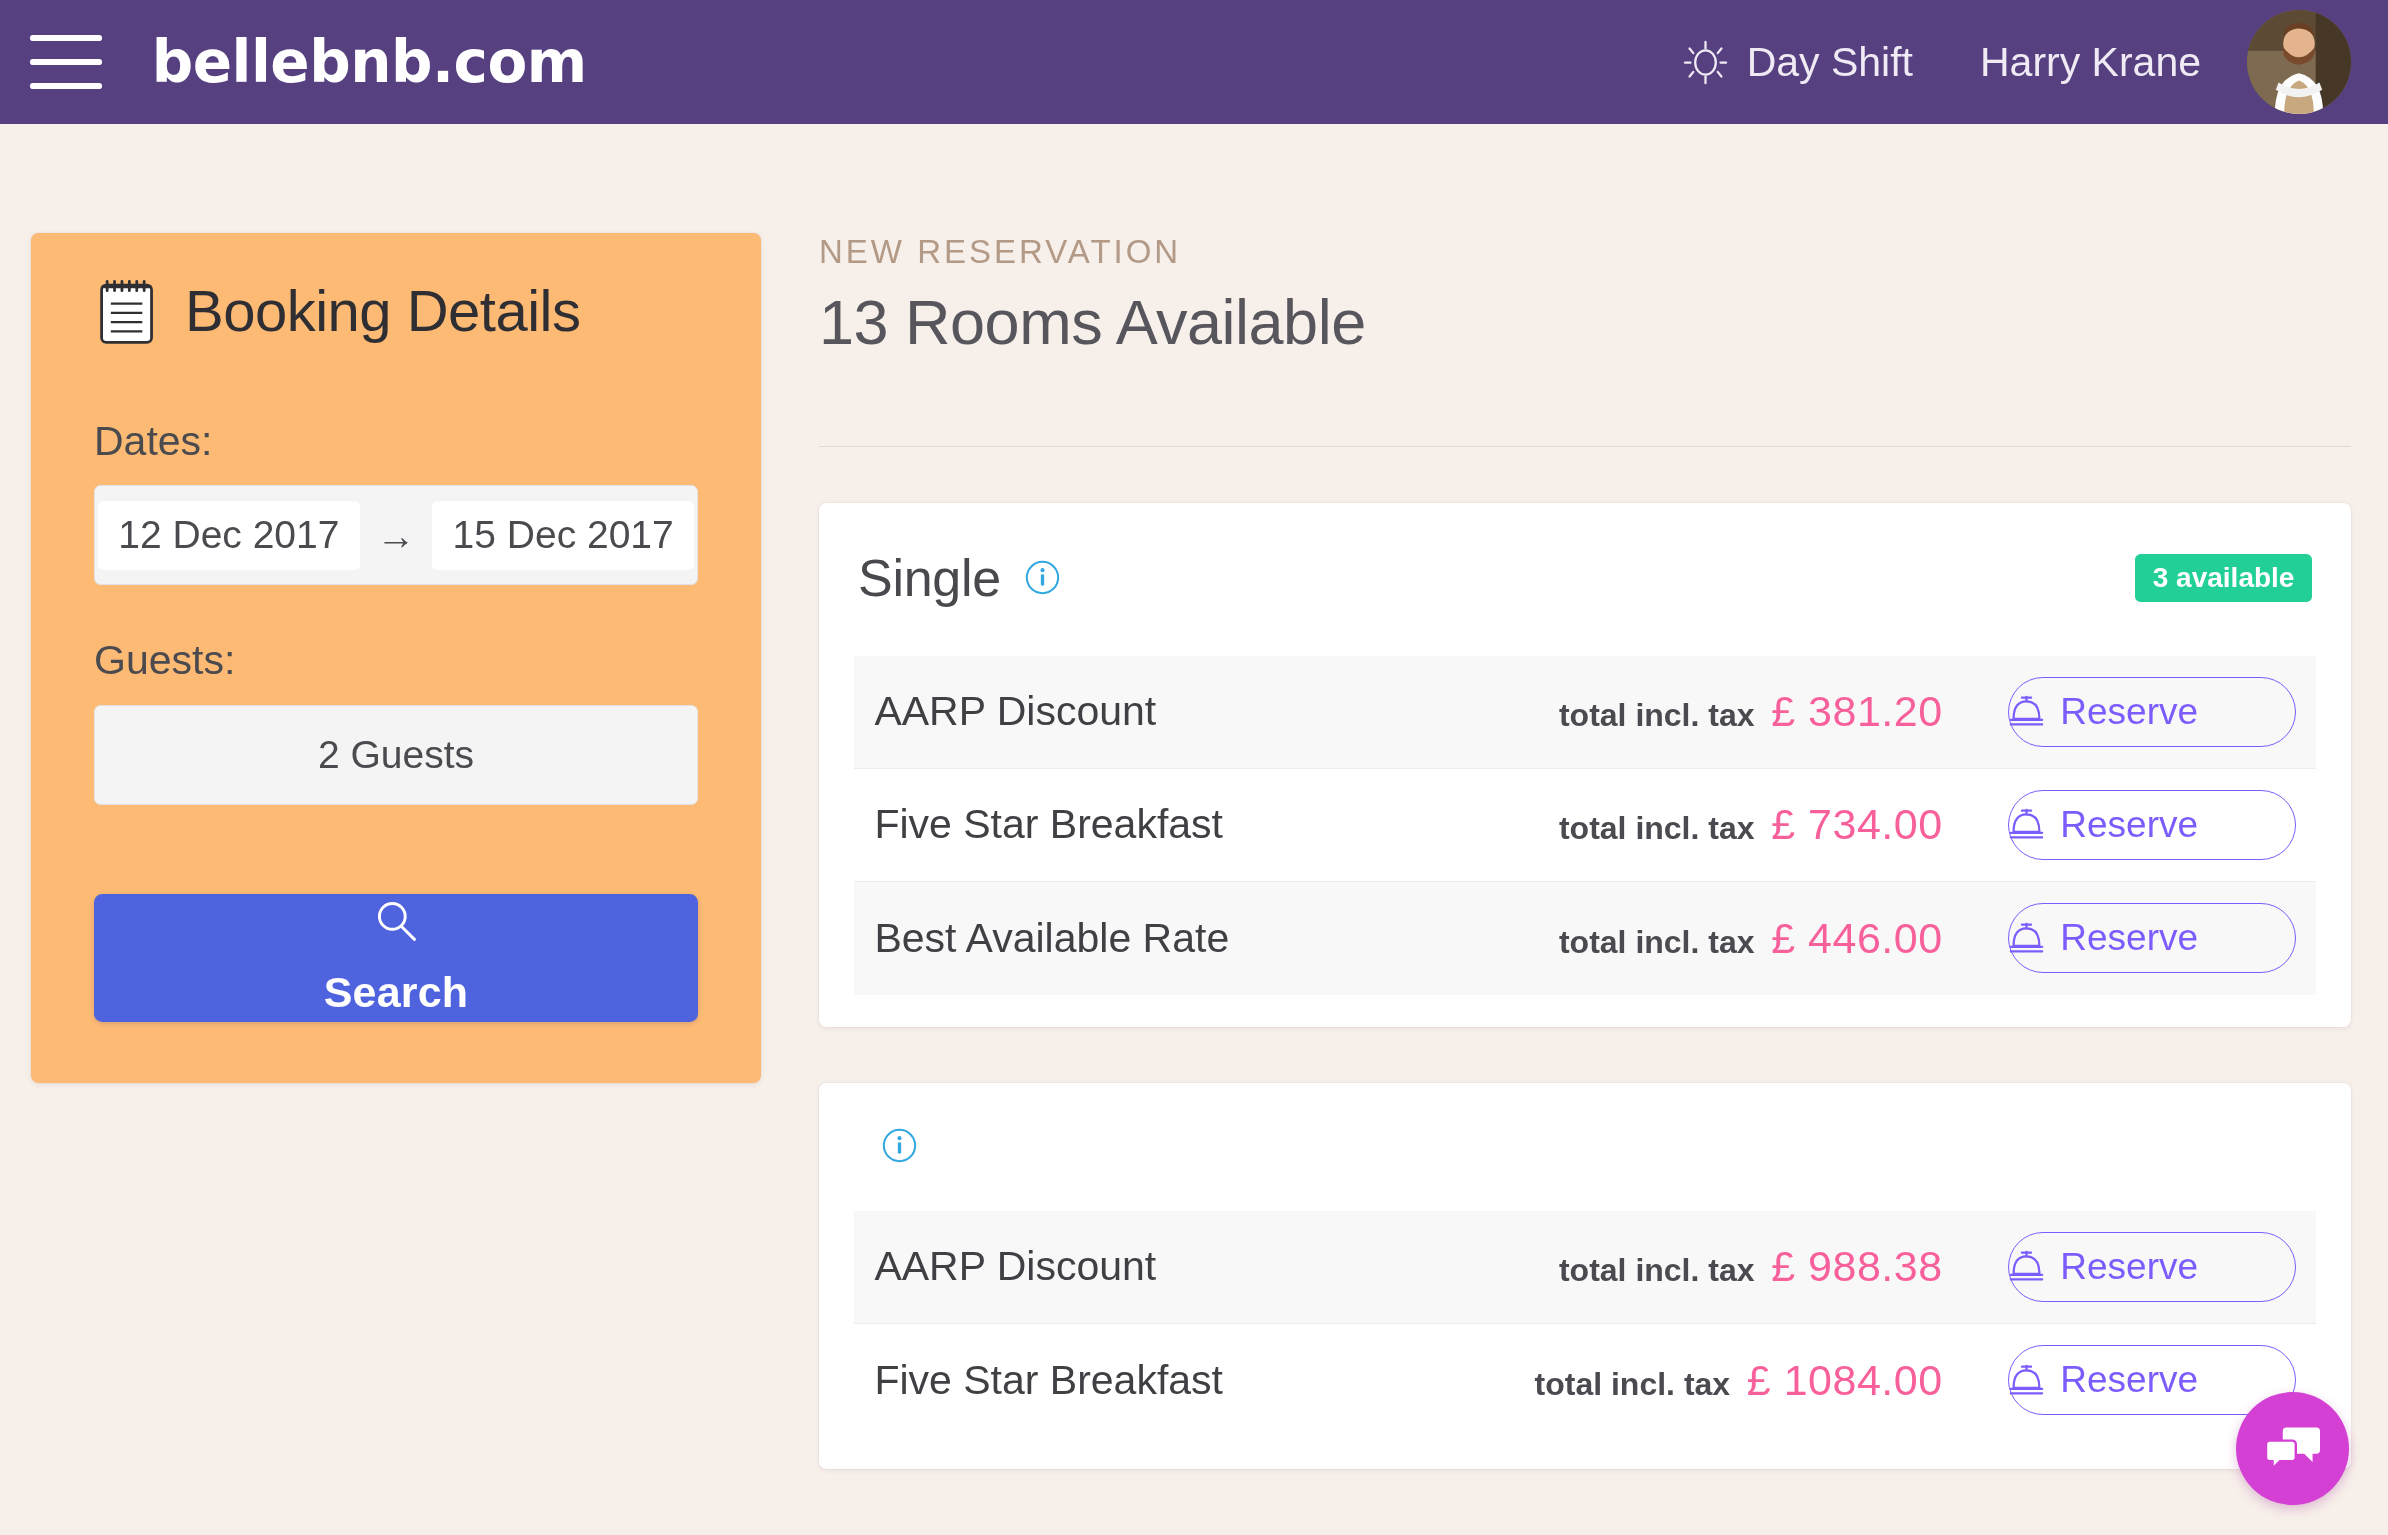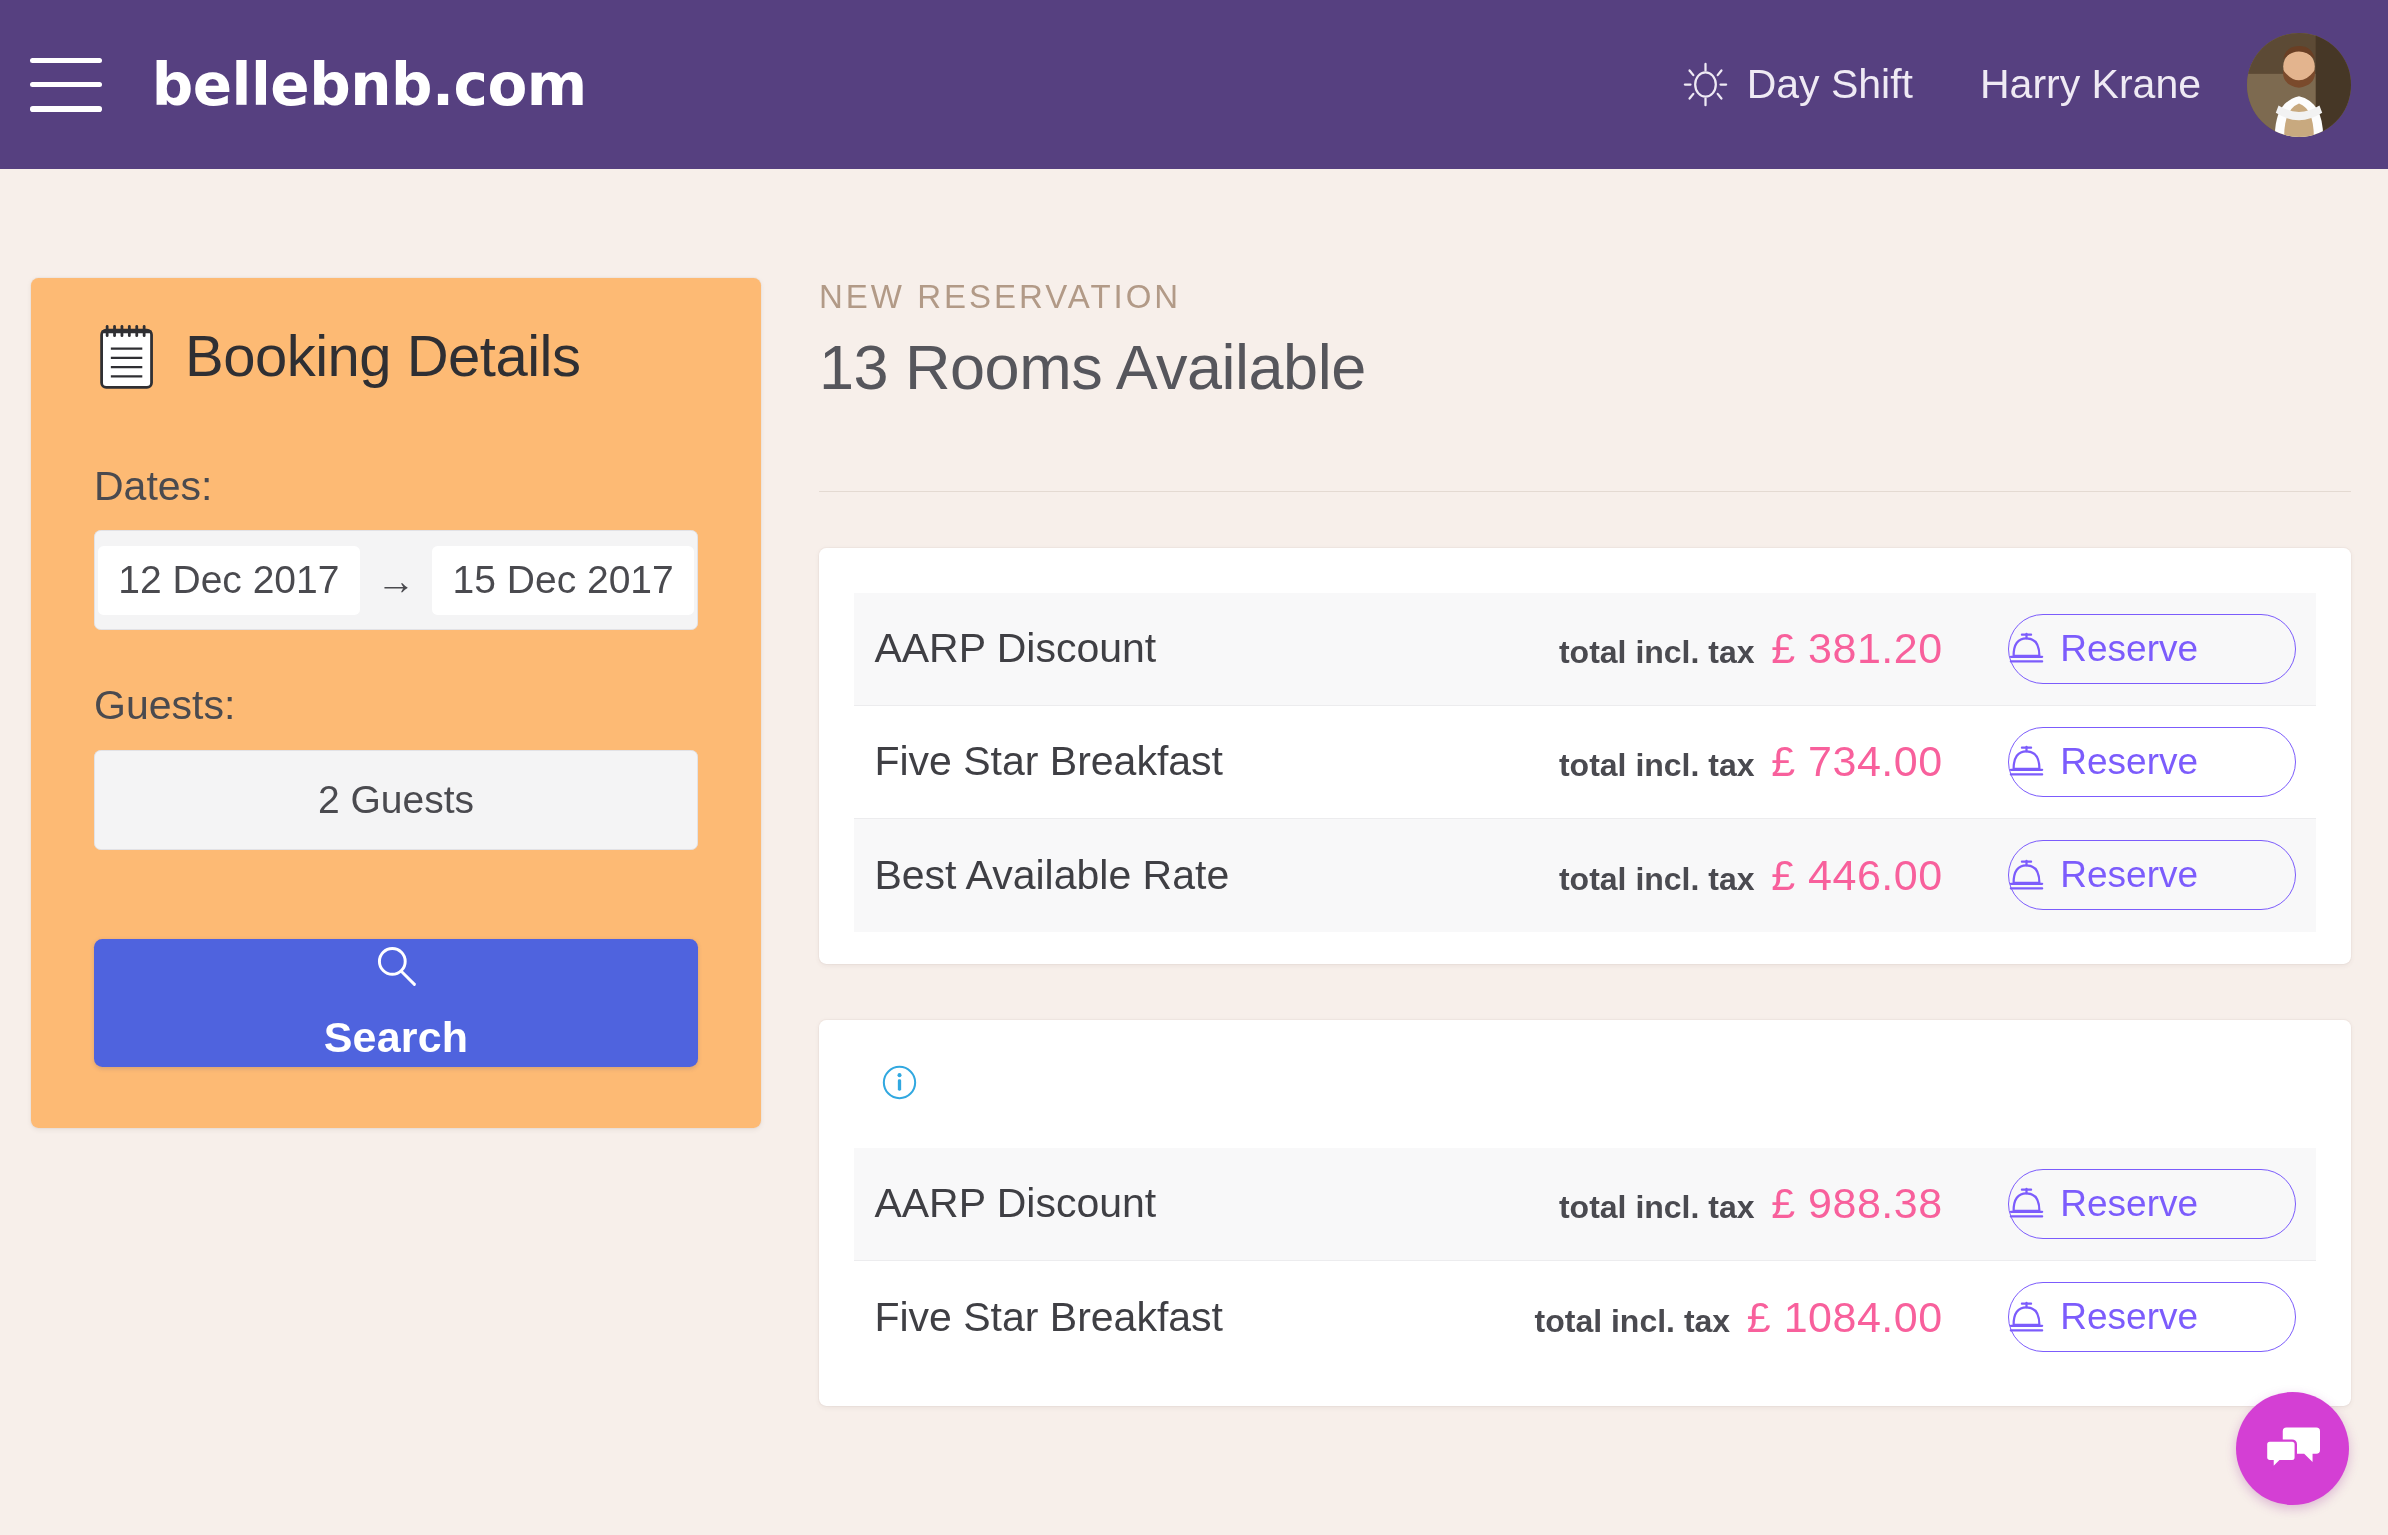--- a/index.html
+++ b/index.html
@@ -12,21 +12,21 @@
 
   body {
     background: #f7efea;
     font-family: "Liberation Sans", sans-serif;
     -webkit-font-smoothing: antialiased;
   }
 
   
   .topbar {
     position: relative;
-    height: 169px;
+    height: 124px;
     background: #564080;
     display: flex;
     align-items: center;
     padding: 0 37px 0 26px;
   }
 
   .hamburger {
     width: 72px;
     height: 54px;
     display: flex;
@@ -439,20 +439,29 @@
     </div>
 
     <div class="rightcol">
 
       <div class="eyebrow">NEW RESERVATION</div>
       <div class="bigtitle">13 Rooms Available</div>
       <div class="hr"></div>
 
       <div id="rooms-container">
           <div class="roomcard">
+            <div class="room-head">
+              <div class="room-name">Single</div>
+              <svg class="info-icon" viewBox="0 0 38 38">
+                <circle cx="19" cy="19" r="17" fill="none" stroke="#31a8e0" stroke-width="2.2"></circle>
+                <circle cx="19" cy="11" r="2.2" fill="#31a8e0"></circle>
+                <rect x="17.2" y="15.5" width="3.6" height="12.5" rx="1.6" fill="#31a8e0"></rect>
+              </svg>
+              <div class="badge">3 available</div>
+            </div>
             <div class="rates">
               <div class="rate-row alt">
                 <div class="rate-name">AARP Discount</div>
                 <div class="rate-price-wrap">
                   <span class="tax-label">total incl. tax</span>
                   <span class="price">£ 381.20</span>
                 </div>
                 <button class="reserve-btn">
                   <svg class="bell-icon" viewBox="0 0 38 38">
                     <line x1="19" y1="3" x2="19" y2="8" stroke="#7c5cfc" stroke-width="2.4" stroke-linecap="round"></line>

